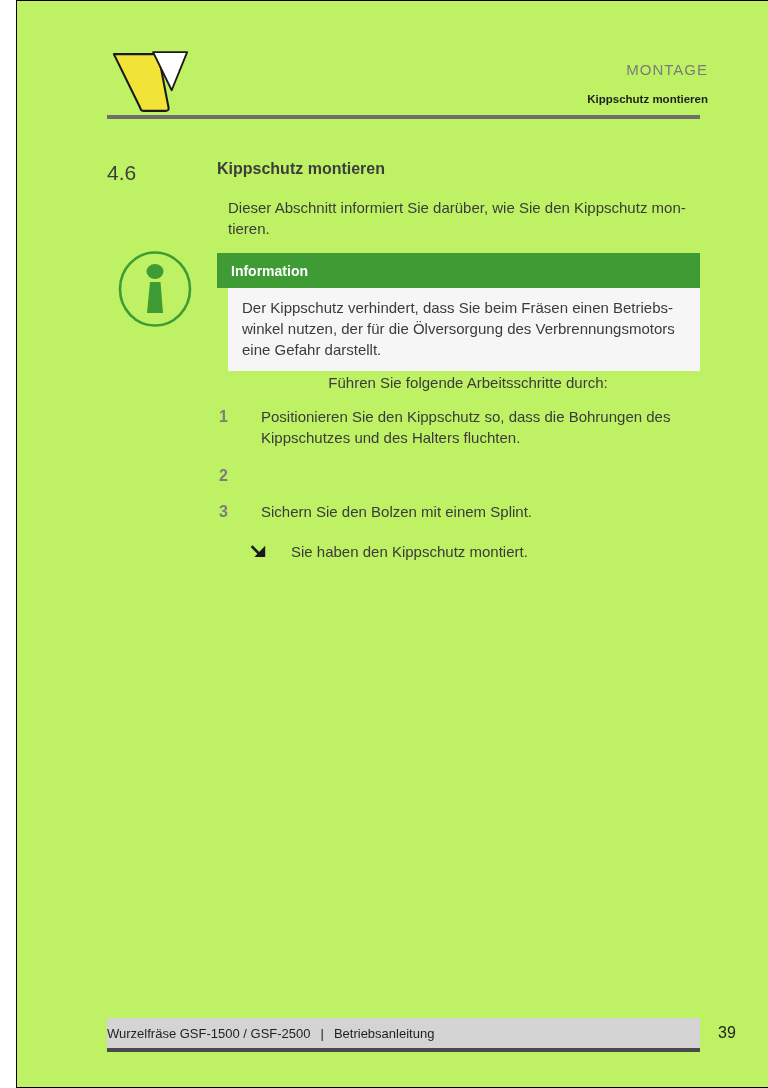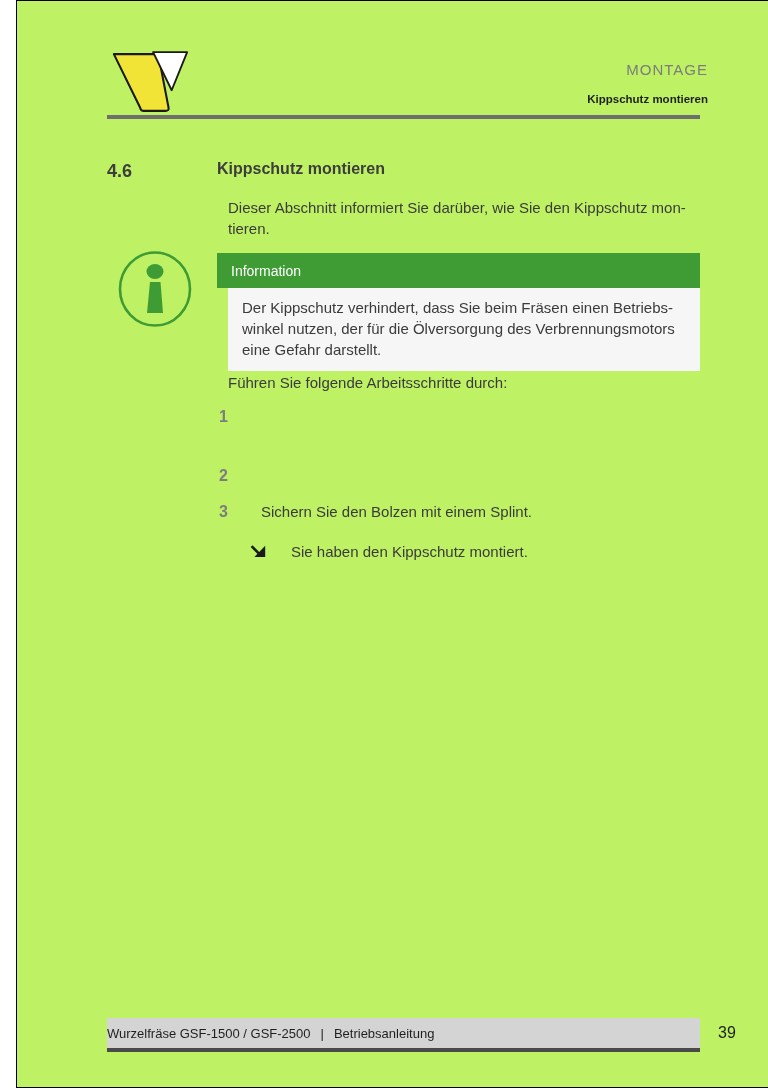--- a/index.html
+++ b/index.html
@@ -28,46 +28,46 @@
     font-size: 11.5px; font-weight: bold; color: #1f1f1f;
   }
   .hdr-rule {
     position: absolute; left: 90px; top: 114px;
     width: 593px; height: 4px; background: #6e6e6e;
   }
 
   
   .sec-num {
     position: absolute; left: 90px; top: 160px;
-    font-size: 18px; font-weight: bold; color: #3d3d3d;
+    font-size: 21px; font-weight: normal; color: #3d3d3d;
   }
   .sec-title {
     position: absolute; left: 200px; top: 159px;
     font-size: 16px; font-weight: bold; color: #3d3d3d;
   }
 
   .body-text { font-size: 15px; line-height: 21px; color: #3b3b3b; margin-left: 11px; }
   .pre { white-space: pre-line; }
 
   .intro { position: absolute; left: 200px; top: 196px; width: 490px; }
 
   
   .info-icon { position: absolute; left: 100px; top: 249px; }
   .info-box { position: absolute; left: 200px; top: 252px; width: 483px; }
   .info-box-header {
     height: 35px; background: #3f9c35; color: #ffffff;
-    font-size: 14px; font-weight: normal;
+    font-size: 14px; font-weight: bold;
     display: flex; align-items: center; padding-left: 14px;
   }
   .info-box-body {
     background: #f6f6f6; padding: 9px 14px 11px 14px;
   }
 
   
-  .steps-intro { position: absolute; left: 200px; top: 371px; width: 480px; }
+  .steps-intro { position: absolute; left: 200px; top: 371px; width: 480px; text-align: center; }
   .step { position: absolute; left: 202px; display: flex; width: 470px; }
   .step-num {
     width: 31px; flex: 0 0 31px;
     font-size: 16px; font-weight: bold; color: #7d7d7d;
     line-height: 21px;
   }
   .step-1 { top: 405px; }
   .step-2 { top: 464px; }
   .step-3 { top: 500px; }
 
@@ -122,20 +122,22 @@
     <div class="info-box-header">Information</div>
     <div class="info-box-body body-text pre">Der Kippschutz verhindert, dass Sie beim Fräsen einen Betriebs-
 winkel nutzen, der für die Ölversorgung des Verbrennungsmotors
 eine Gefahr darstellt.</div>
   </div>
 
   <p class="steps-intro body-text">Führen Sie folgende Arbeitsschritte durch:</p>
 
   <div class="step step-1">
     <span class="step-num">1</span>
+    <span class="body-text pre">Positionieren Sie den Kippschutz so, dass die Bohrungen des
+Kippschutzes und des Halters fluchten.</span>
   </div>
   <div class="step step-2">
     <span class="step-num">2</span>
   </div>
   <div class="step step-3">
     <span class="step-num">3</span>
     <span class="body-text pre">Sichern Sie den Bolzen mit einem Splint.</span>
   </div>
 
   <div class="result">

